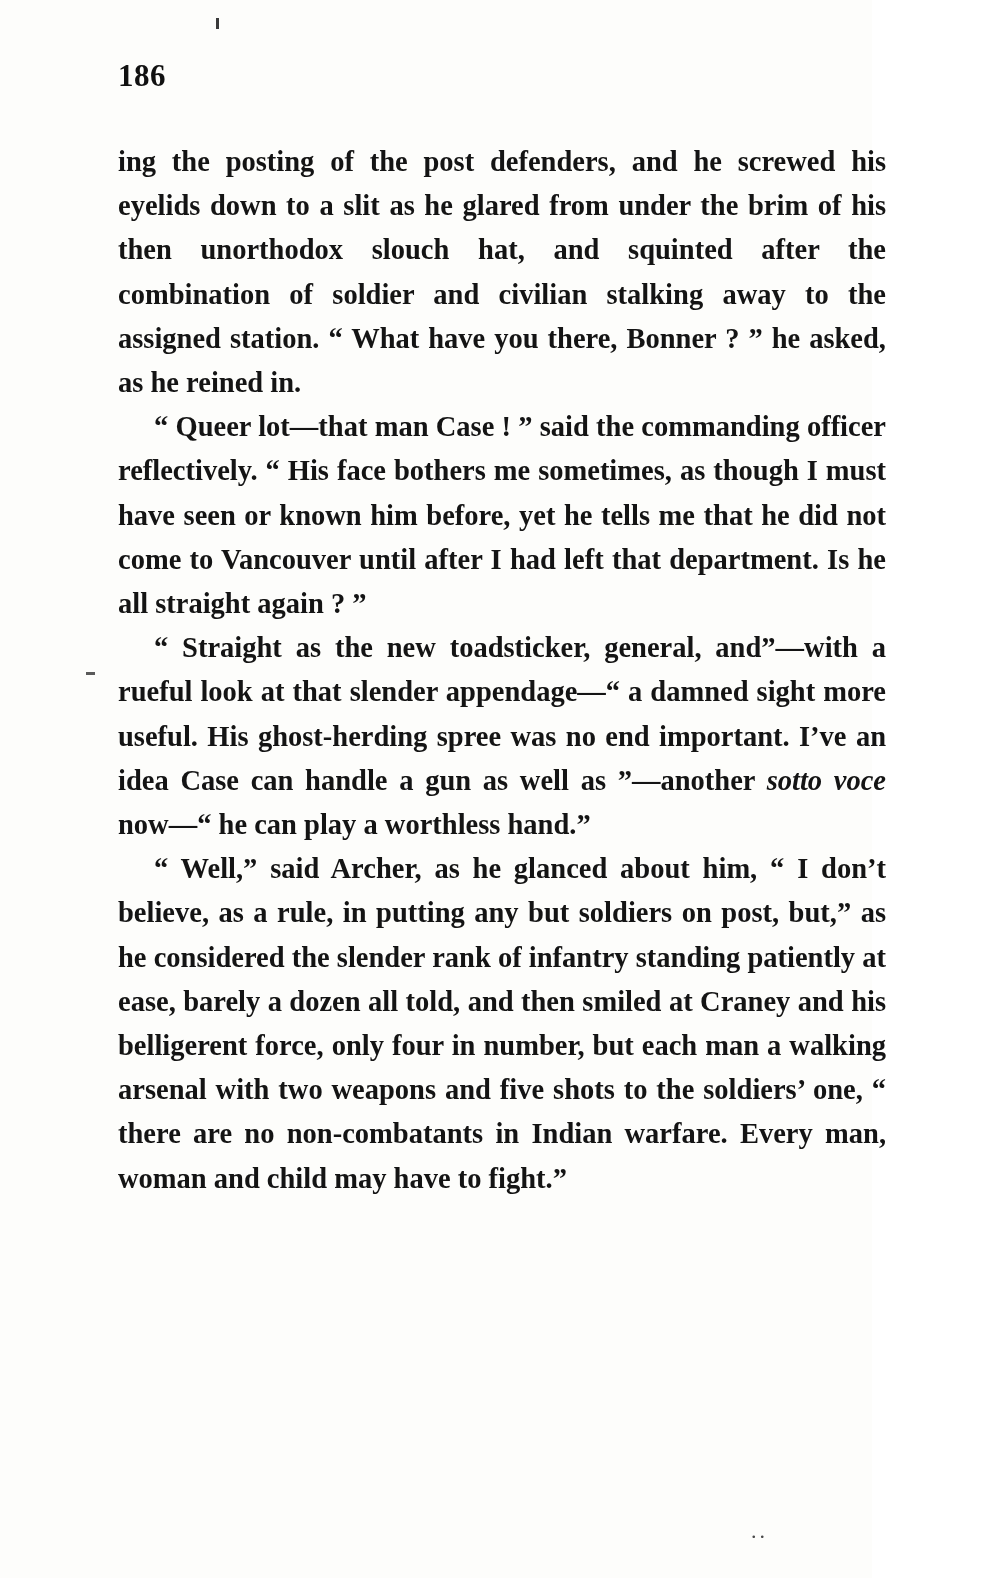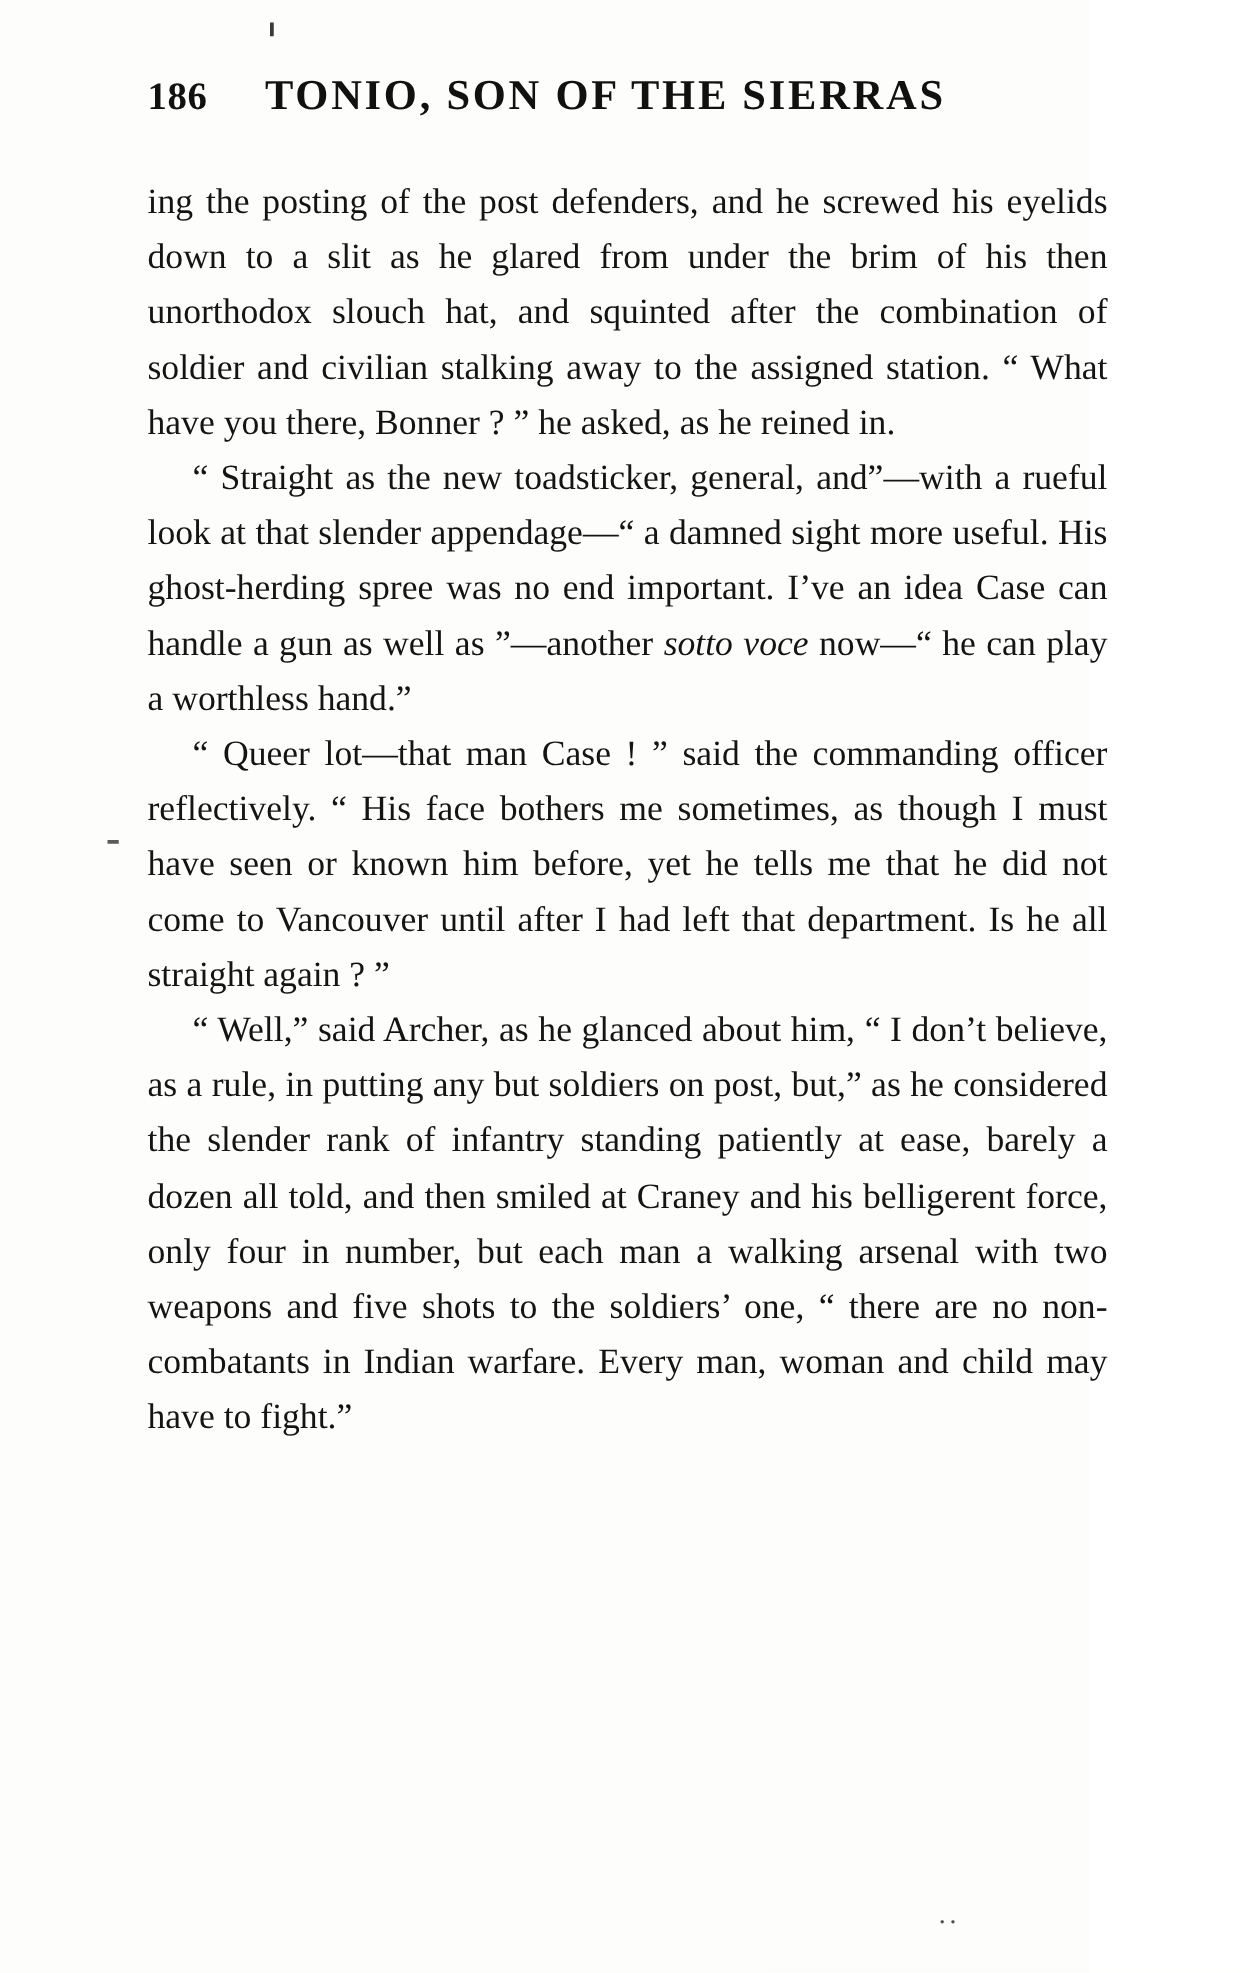--- a/index.html
+++ b/index.html
@@ -52,20 +52,21 @@
     left: 118px;
     width: 768px;
   }
   .para {
     margin: 0;
     font-size: 28.5px;
     line-height: 44.2px;
     text-align: justify;
     text-justify: inter-word;
     color: #141414;
+    font-weight: bold;
     -webkit-font-smoothing: none;
   }
   .para.first {
     text-indent: 0;
   }
   .para.indent {
     text-indent: 36px;
   }
   .para i {
     font-style: italic;
@@ -98,26 +99,25 @@
 </head>
 <body>
 
 <div class="page">
 
   <div class="tick-top"></div>
   <div class="tick-left"></div>
 
   <div class="header">
     <span class="folio">186</span>
-    <span class="running-title">TONIO, SON OF THE SIERRAS</span>
   </div>
 
   <div class="body-text">
     <p class="para first">ing the posting of the post defenders, and he screwed his eyelids down to a slit as he glared from under the brim of his then unorthodox slouch hat, and squinted after the combination of soldier and civilian stalking away to the assigned station. “ What have you there, Bonner ? ” he asked, as he reined in.</p>
+    <p class="para indent">“ Queer lot—that man Case ! ” said the commanding officer reflectively.   “ His face bothers me sometimes, as though I must have seen or known him before, yet he tells me that he did not come to Vancouver until after I had left that department.   Is he all straight again ? ”</p>
     <p class="para indent">
       <span>“ Straight as the new toadsticker, general, and”—with a rueful look at that slender appendage—“ a damned sight more useful.   His ghost-herding spree was no end important.   I’ve an idea Case can handle a gun as well as ”—another </span><i>sotto voce</i><span> now—“ he can play a worthless hand.”</span>
     </p>
-    <p class="para indent">“ Queer lot—that man Case ! ” said the commanding officer reflectively.   “ His face bothers me sometimes, as though I must have seen or known him before, yet he tells me that he did not come to Vancouver until after I had left that department.   Is he all straight again ? ”</p>
     <p class="para indent">“ Well,” said Archer, as he glanced about him, “ I don’t believe, as a rule, in putting any but soldiers on post, but,” as he considered the slender rank of infantry standing patiently at ease, barely a dozen all told, and then smiled at Craney and his belligerent force, only four in number, but each man a walking arsenal with two weapons and five shots to the soldiers’ one, “ there are no non-combatants in Indian warfare. Every man, woman and child may have to fight.”</p>
   </div>
 
   <div class="tick-bottom-dots">..</div>
 </div>
 
 </body></html>

